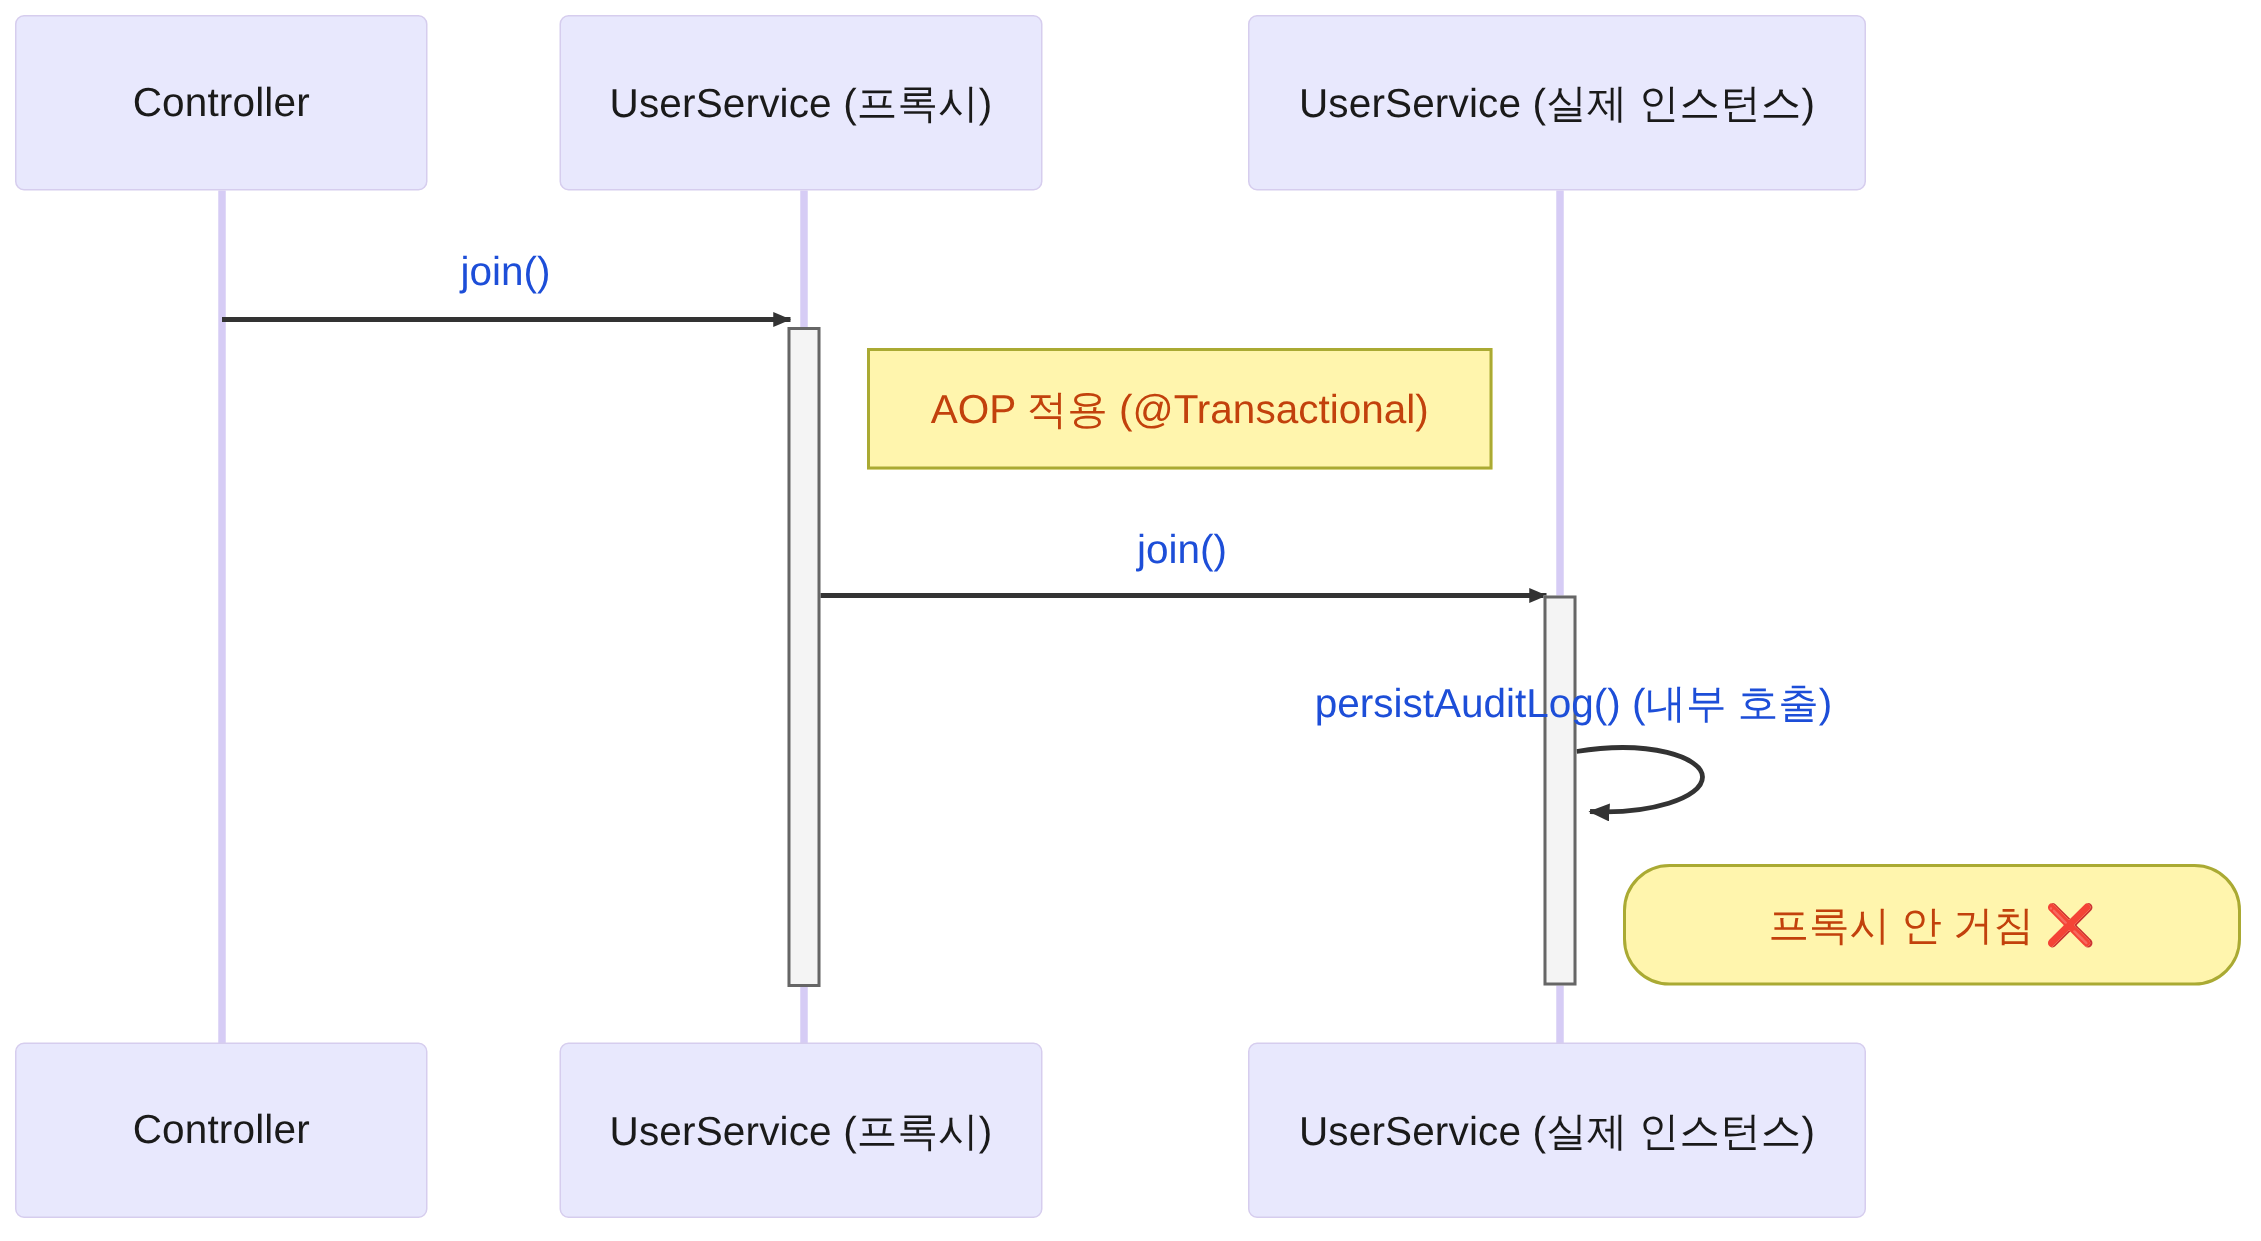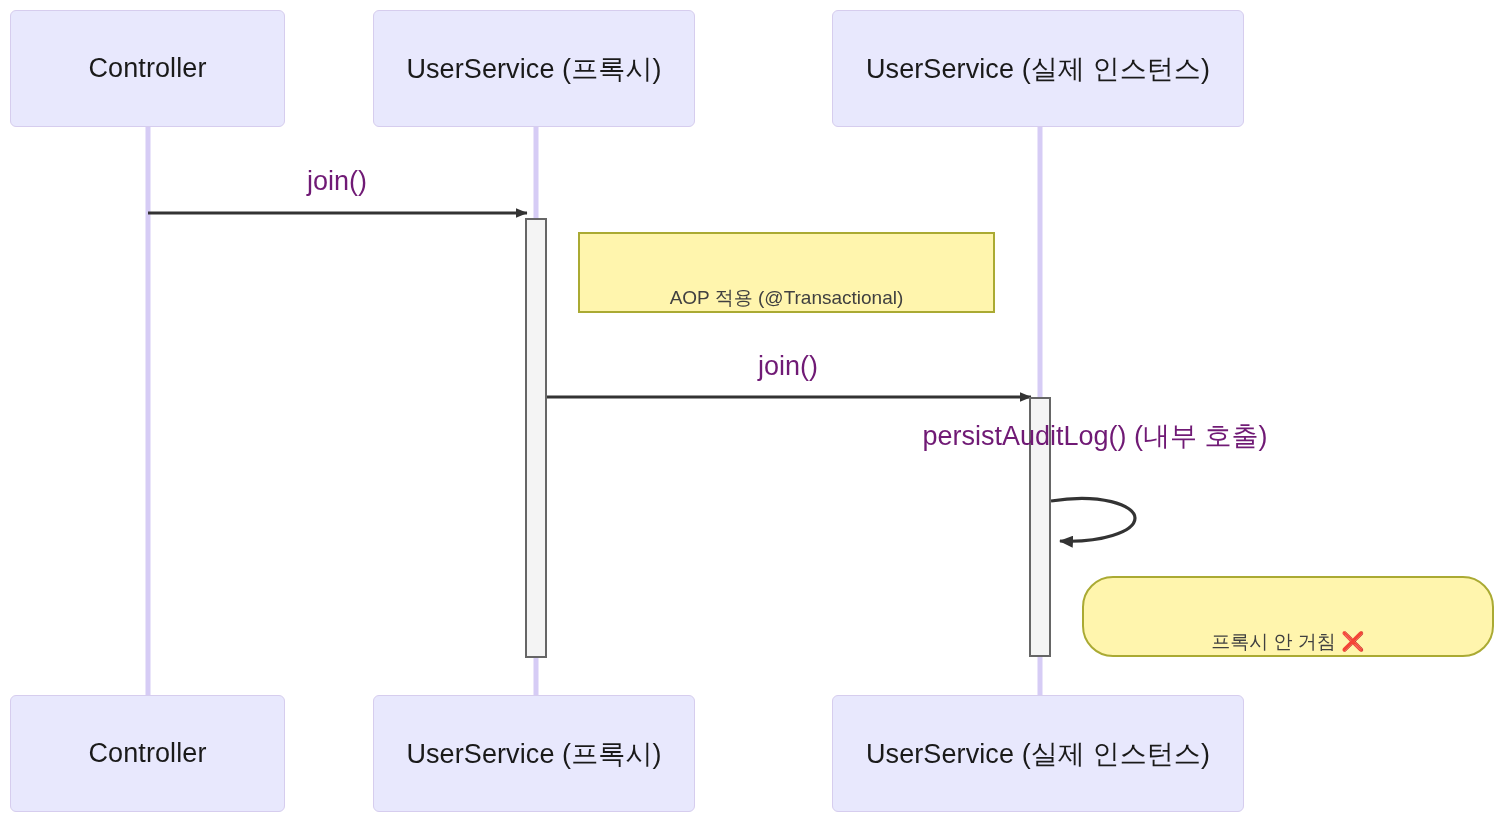--- a/index.html
+++ b/index.html
@@ -50,31 +50,31 @@
     border: 2px solid #666666;
   }
 
   
   .note-box {
     position: absolute;
     box-sizing: border-box;
     background: #fff5ad;
     border: 2px solid #aaaa33;
     display: flex;
-    align-items: flex-end;
+    align-items: center;
     justify-content: center;
-    color: #404040;
-    font-size: 19px;
+    color: #c2410c;
+    font-size: 27px;
     white-space: nowrap;
   }
 
   
   .msg-label {
     position: absolute;
-    color: #701a75;
+    color: #1d4ed8;
     font-size: 27px;
     white-space: nowrap;
     text-align: center;
   }
   .msg-label.centered {
     transform: translateX(-50%);
   }
 </style>
 </head>
 <body>
@@ -110,21 +110,21 @@
   </div>
   <div class="participant-box" style="left:832px; top:10px; width:412px; height:117px;">
     <span>UserService (실제 인스턴스)</span>
   </div>
 
   <div class="activation-bar" style="left:525px; top:218px; width:22px; height:440px;"></div>
   <div class="activation-bar" style="left:1029px; top:397px; width:22px; height:260px;"></div>
 
   <div class="msg-label centered" style="left:337px; top:166px;">join()</div>
   <div class="msg-label centered" style="left:788px; top:351px;">join()</div>
-  <div class="msg-label centered" style="left:1049px; top:418px;margin-left:46px;">persistAuditLog() (내부 호출)</div>
+  <div class="msg-label centered" style="left:1049px; top:451px;">persistAuditLog() (내부 호출)</div>
 
   <div class="note-box" style="left:578px; top:232px; width:417px; height:81px;">
     <span>AOP 적용 (@Transactional)</span>
   </div>
   <div class="note-box" style="left:1082px; top:576px; width:412px; height:81px;border-radius:31px;">
     <span>프록시 안 거침 ❌</span>
   </div>
 
   <div class="participant-box" style="left:10px; top:695px; width:275px; height:117px;">
     <span>Controller</span>

